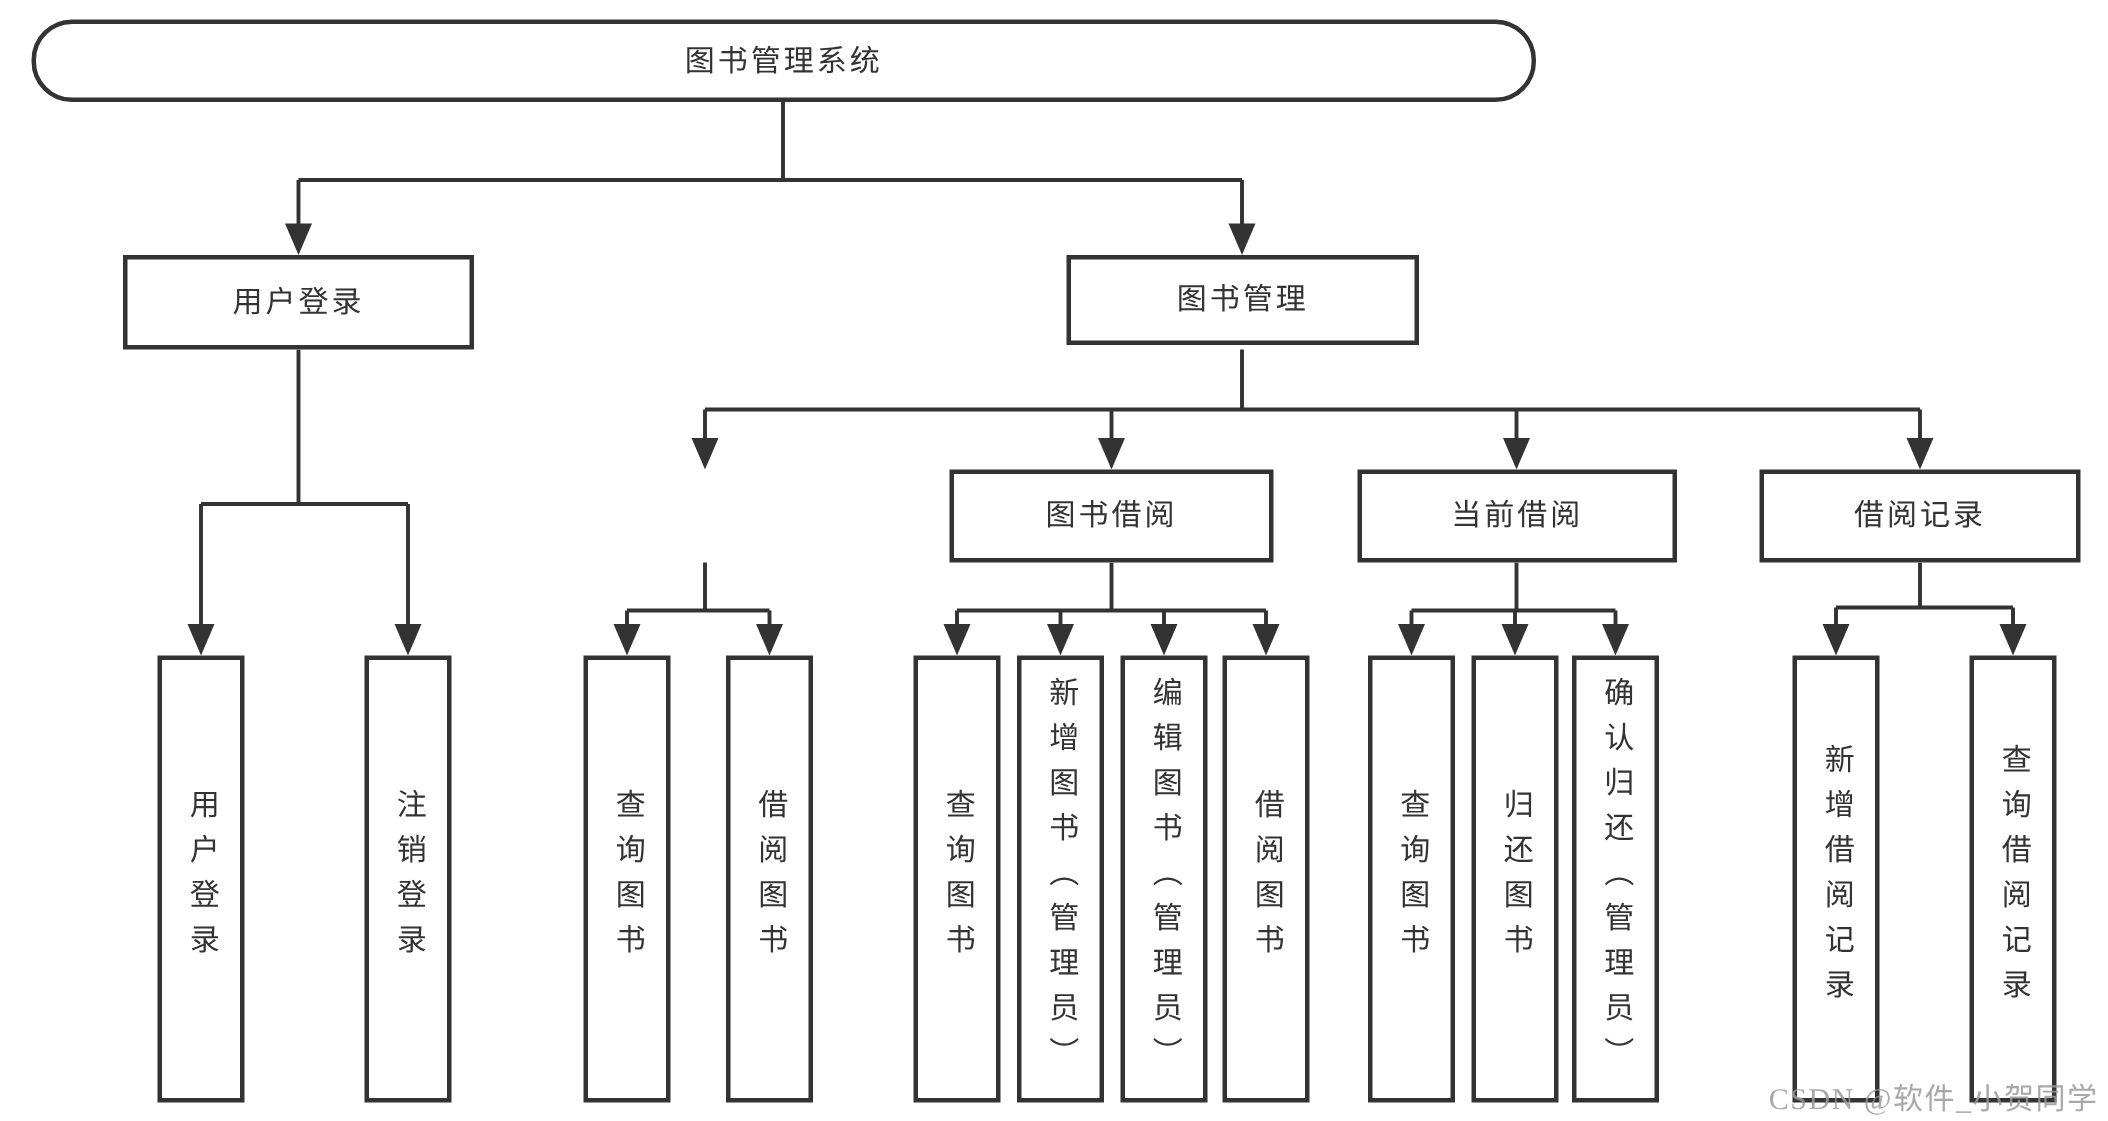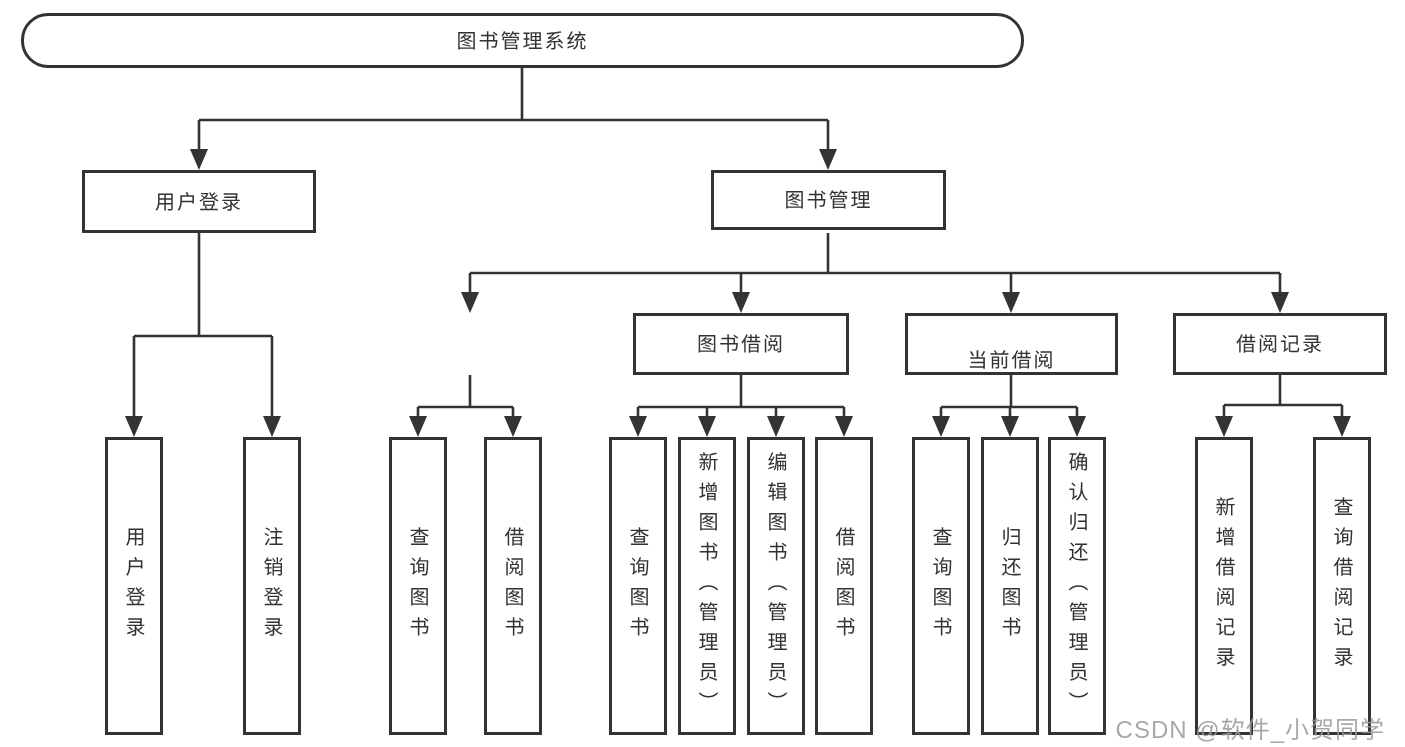--- a/index.html
+++ b/index.html
@@ -34,26 +34,27 @@
     white-space:nowrap;
   }
   .node.leaf .lbl{
     writing-mode:vertical-rl;
     text-orientation:mixed;
     letter-spacing:10px;
     white-space:nowrap;
   }
   .watermark{
     position:absolute;
-    right:20px;bottom:2px;
-    font-size:24px;
+    right:6px;bottom:2px;
+    font-size:20px;
     color:var(--wm);
     opacity:.85;
     letter-spacing:1px;
     z-index:10;
+    font-family:Liberation Serif, serif;
   }
 </style>
 </head>
 <body>
 
 <div class="canvas">
 
   <svg class="connectors" viewBox="0 0 1405 747" aria-hidden="true">
 
     <path d="M522,68 V120 M199,120 H828 M199,120 V152 M828,120 V152"></path>
@@ -97,21 +98,21 @@
   <div class="node" style="left:82px;top:170px;width:234px;height:63px;">
     <span class="lbl">用户登录</span>
   </div>
   <div class="node" style="left:711px;top:170px;width:235px;height:60px;">
     <span class="lbl">图书管理</span>
   </div>
 
   <div class="node" style="left:633px;top:313px;width:216px;height:62px;">
     <span class="lbl">图书借阅</span>
   </div>
-  <div class="node" style="left:905px;top:313px;width:213px;height:62px;align-items:flex-end;">
+  <div class="node" style="left:905px;top:313px;width:213px;height:62px;">
     <span class="lbl">当前借阅</span>
   </div>
   <div class="node" style="left:1173px;top:313px;width:214px;height:62px;align-items:center;">
     <span class="lbl">借阅记录</span>
   </div>
 
   <div class="node leaf" style="left:105px;top:437px;width:58px;height:298px;">
     <span class="lbl">用户登录</span>
   </div>
   <div class="node leaf" style="left:243px;top:437px;width:58px;height:298px;">

